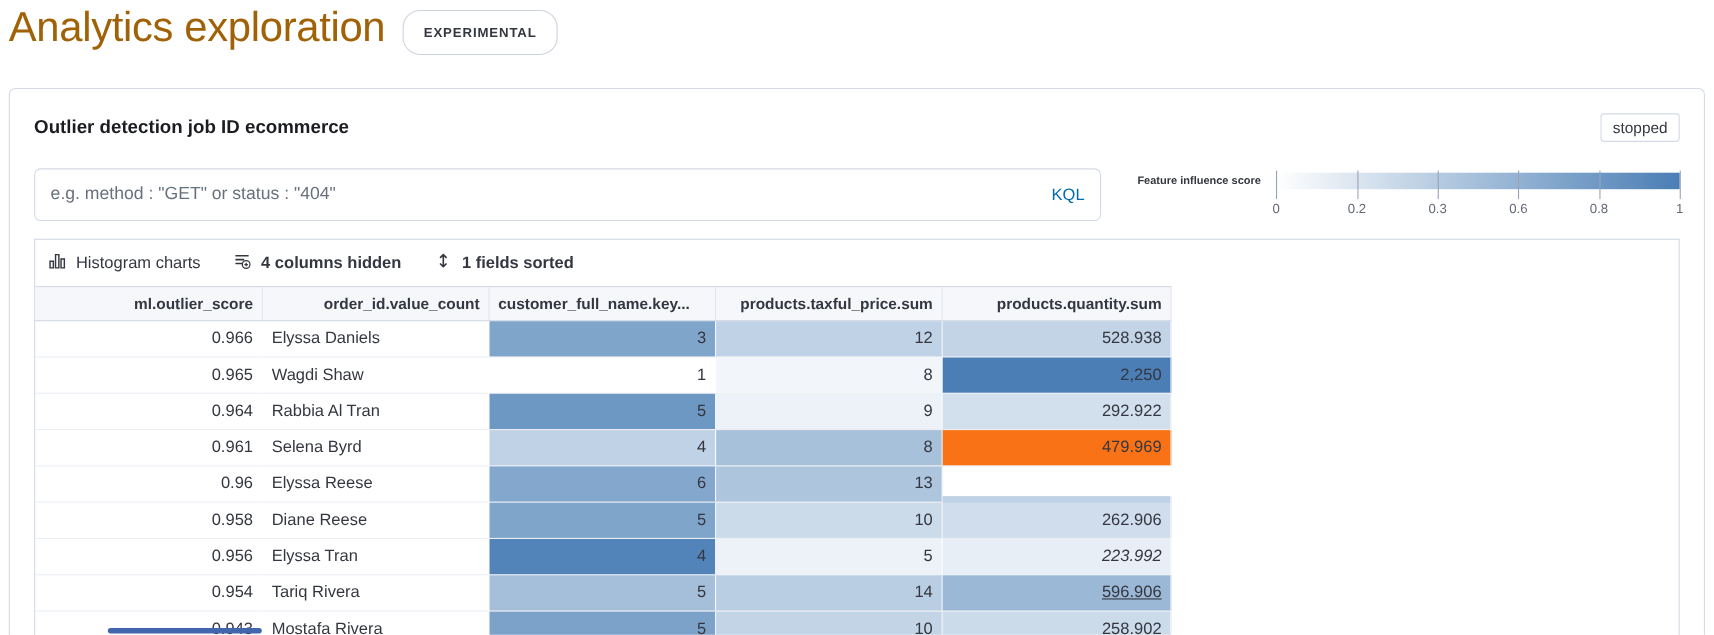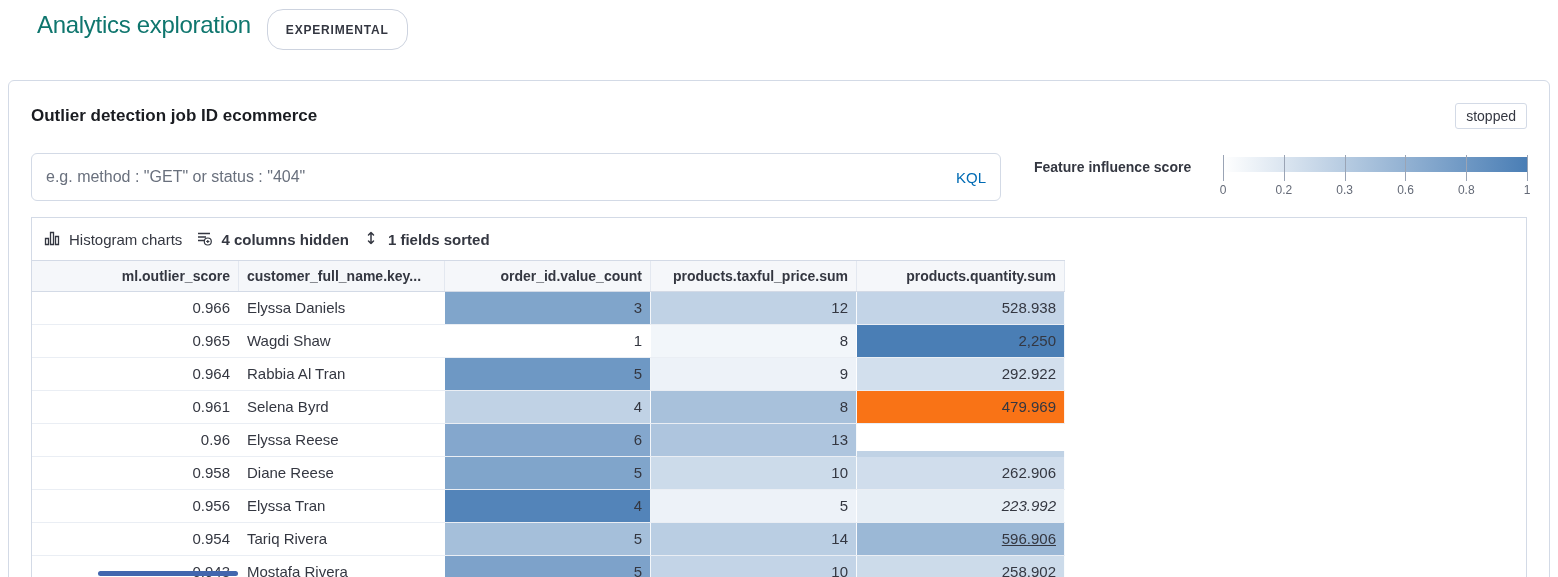--- a/index.html
+++ b/index.html
@@ -1,48 +1,48 @@
 <!DOCTYPE html>
 <html><head>
 <meta charset="utf-8">
 <style>
   * { margin:0; padding:0; box-sizing:border-box; }
   html,body { width:1558px; height:577px; overflow:hidden; background:#fff;
               font-family:"Liberation Sans","DejaVu Sans",sans-serif; color:#343741; }
 
   .page-header { display:flex; align-items:flex-start; padding:5px 8px 0 8px; }
-  .page-title { font-size:24px; font-weight:400; color:#0f766e; letter-spacing:-0.3px; line-height:40px;margin-left:29px; }
+  .page-title { font-size:38px; font-weight:400; color:#a16207; letter-spacing:-0.3px; line-height:40px; }
   .experimental-badge { margin-left:16px; margin-top:4px; display:inline-flex; align-items:center;
     height:41px; padding:0 18px; border:1px solid #cdd3df; border-radius:16px;
     font-size:12px; font-weight:700; letter-spacing:0.8px; color:#343741; background:#fff; }
 
   .panel { margin:30px 8px 0 8px; border:1px solid #d3dae6; border-radius:6px;
            padding:22px; background:#fff; min-height:520px; }
   .panel-header { display:flex; align-items:center; justify-content:space-between;text-align:right; }
   .panel-title { font-size:17px; font-weight:700; color:#1a1c21; }
   .status-badge { font-size:14px; line-height:20px; padding:2px 10px; border:1px solid #d3dae6;
                   border-radius:3px; color:#343741; background:#fff; }
 
   .search-row { display:flex; align-items:flex-start; margin-top:24px; gap:33px; }
   .search-box { flex:1; display:flex; align-items:center; height:48px; border:1px solid #d3dae6;
                 border-radius:6px; padding:0 14px; background:#fff; }
   .search-box input { flex:1; border:none; outline:none; font-size:16px; color:#343741;
                       font-family:inherit; background:transparent; }
   .search-box input::placeholder { color:#69707d; opacity:1; }
   .kql-button { color:#006bb4; font-size:15px; font-weight:500; cursor:pointer; margin-left:10px; }
 
   .legend { width:493px; display:flex; padding-top:2px; }
-  .legend-label { font-size:14px; font-weight:700; white-space:nowrap; margin-right:32px; padding-top:4px; }
+  .legend-label { font-size:10px; font-weight:700; white-space:nowrap; margin-right:14px; padding-top:4px; }
   .legend-scale { position:relative; flex:1; height:46px; }
   .legend-bar { position:absolute; left:0; right:0; top:2px; height:15px; }
   .legend-tick { position:absolute; top:0; width:1px; height:26px; background:#9aa4b5; }
   .legend-tick-label { position:absolute; top:28px; transform:translateX(-50%); font-size:12px; color:#646a77; }
 
   .grid-wrap { margin-top:16px; border:1px solid #d3dae6; min-height:420px; }
-  .grid-toolbar { display:flex; align-items:center; height:42px; padding:0 12px; gap:14px; }
+  .grid-toolbar { display:flex; align-items:center; height:42px; padding:0 12px; gap:30px; }
   .toolbar-btn { display:flex; align-items:center; gap:9px; font-size:15px; background:none; border:none;
                  color:#343741; cursor:pointer; font-family:inherit; padding:0; }
   .toolbar-btn.bold { font-weight:700; }
   .toolbar-btn svg { flex:none; }
 
   .grid-header { display:flex; width:1033px; background:#f5f7fa;
                  border-top:1px solid #d3dae6; border-bottom:1px solid #d3dae6; }
   .grid-header .cell { font-weight:700; font-size:14px; height:30px; line-height:30px;
                        border-right:1px solid #e3e8f0; }
   .grid-row { display:flex; width:1033px; height:33px; border-bottom:1px solid #eaeef4; }
@@ -132,22 +132,22 @@
             <g stroke="#343741" stroke-width="1.5" fill="none" stroke-linecap="round" stroke-linejoin="round">
               <path d="M8 2.5v11M5.5 5L8 2.5 10.5 5M5.5 11L8 13.5 10.5 11"></path>
             </g>
           </svg>
         </span>
         <span>1 fields sorted</span>
       </button>
     </div>
     <div class="grid-header">
         <div class="cell align-right">ml.outlier_score</div>
+        <div class="cell align-right">order_id.value_count</div>
         <div class="cell align-left">customer_full_name.key...</div>
-        <div class="cell align-right">order_id.value_count</div>
         <div class="cell align-right">products.taxful_price.sum</div>
         <div class="cell align-right">products.quantity.sum</div>
       </div>
     <div class="grid-body">
         <div class="grid-row">
           <div class="cell align-right">0.966</div>
           <div class="cell align-left">Elyssa Daniels</div>
           <div class="cell align-right" style="background: rgb(128, 165, 203);">3</div>
           <div class="cell align-right" style="background: rgb(192, 210, 229);">12</div>
           <div class="cell align-right" style="background: rgb(195, 212, 231);">528.938</div>

